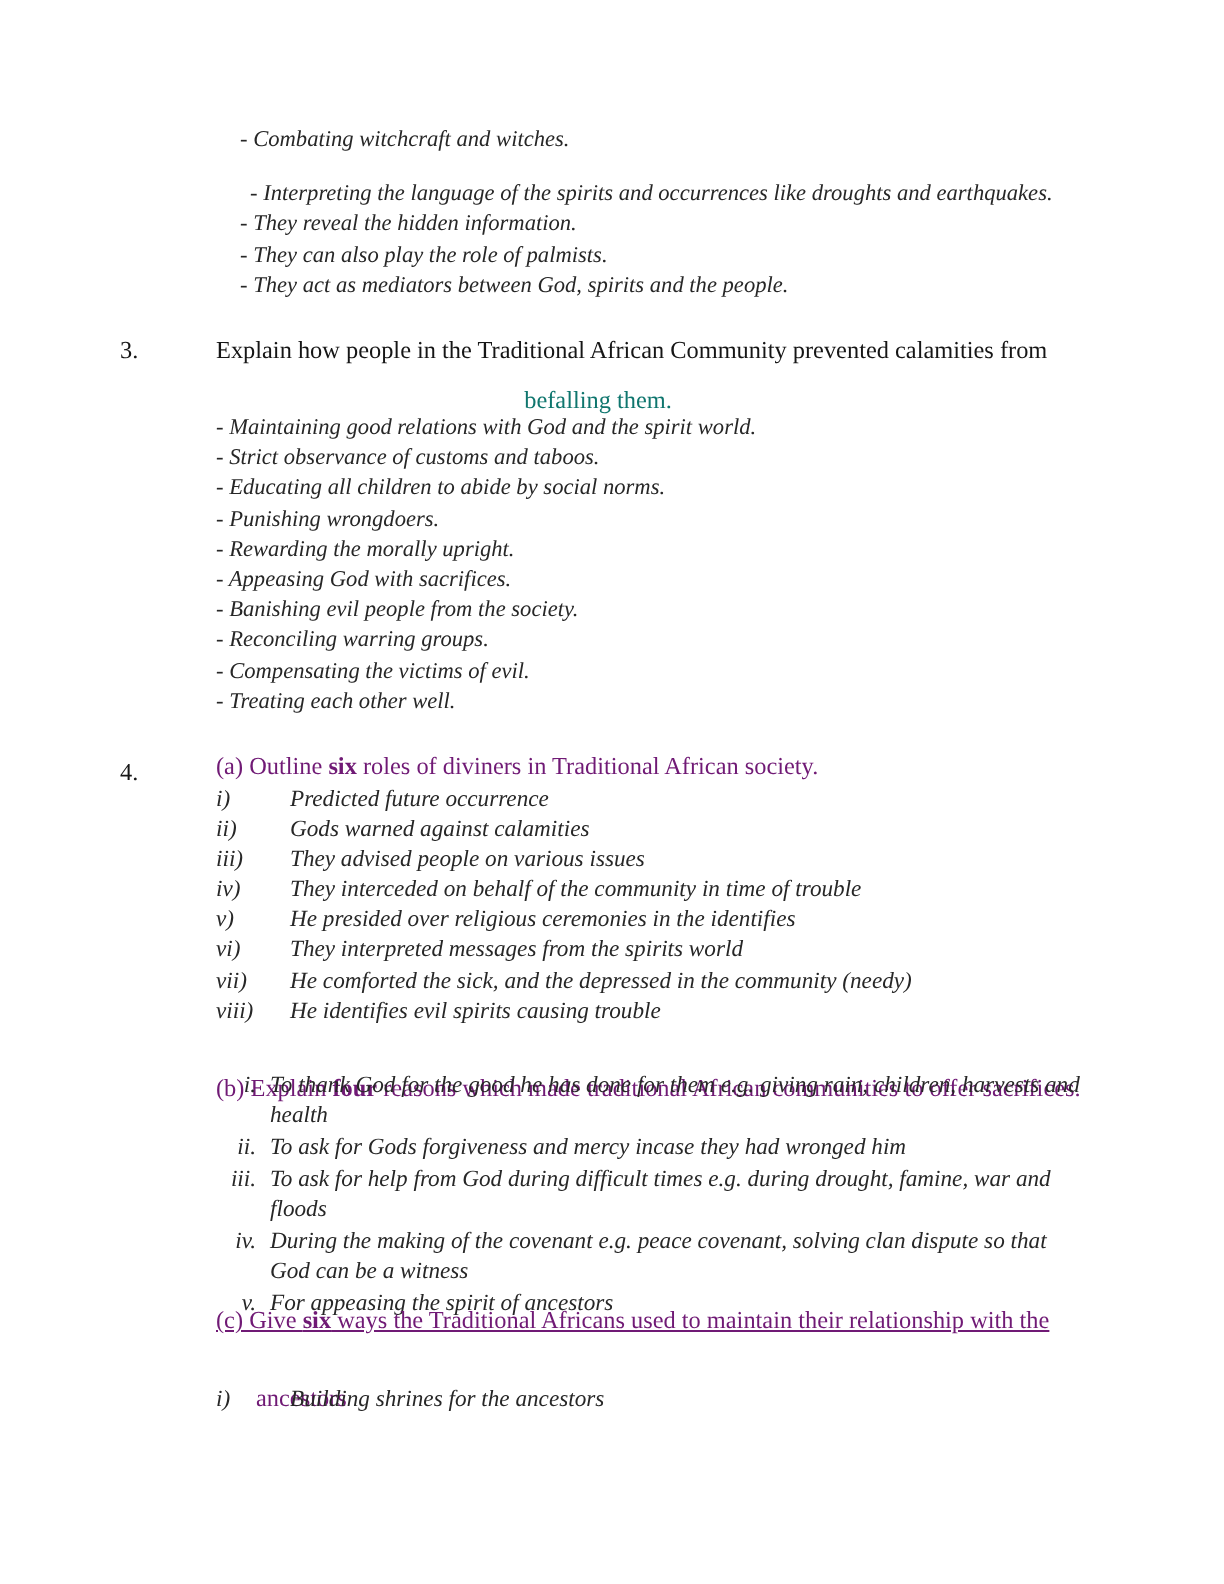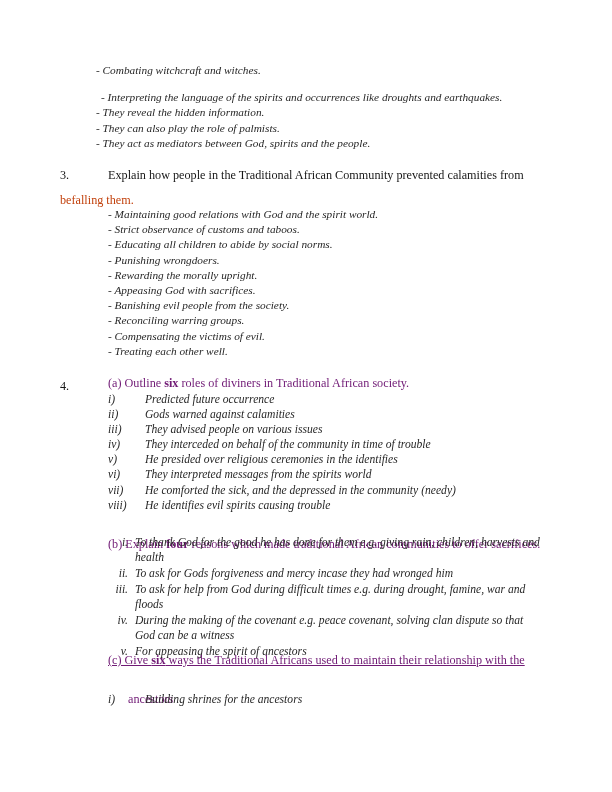--- a/index.html
+++ b/index.html
@@ -33,21 +33,22 @@
     display: flex;
     font-size: 12.2px;
     line-height: 25px;
     color: #161616;
   }
   .q-num { width: 48px; flex: 0 0 48px; }
   .q-text { flex: 1 1 auto; }
   .q-cont {
     font-size: 12.2px;
     line-height: 25px;
-    color: #c2410c;
+    color: #0f766e;
+    text-align: center;
   }
 
   .part-line {
     font-size: 12.2px;
     line-height: 17px;
     color: #701a75;
   }
   .part-line.lead { line-height: 18px; }
   b { font-weight: bold; }
 
@@ -75,21 +76,21 @@
   }
   .rlist-hang .rn {
     width: 20px;
     flex: 0 0 20px;
     text-align: right;
     padding-right: 7px;
   }
   .rlist-hang .rt { flex: 1 1 auto; }
 
   
-  #block-diviner-roles-cont { left: 96px; top: 63px; width: 470px; }
+  #block-diviner-roles-cont { left: 120px; top: 63px; width: 470px; }
   #block-q3            { left: 60px;  top: 163px; width: 478px; }
   #block-q3-answers    { left: 108px; top: 207px; width: 470px; }
   #block-q4            { left: 60px;  top: 374px; width: 478px; }
   #block-q4a-list      { left: 108px; top: 392px; width: 450px; }
   #block-q4b-lead      { left: 108px; top: 536px; width: 440px; }
   #block-q4b-list      { left: 108px; top: 535px; width: 438px; }
   #block-q4c-lead      { left: 108px; top: 652px; width: 440px; text-decoration: underline; }
   #block-q4c-cont      { left: 128px; top: 691px; width: 440px; }
   #block-q4c-list      { left: 108px; top: 692px; width: 440px; }
 </style>

